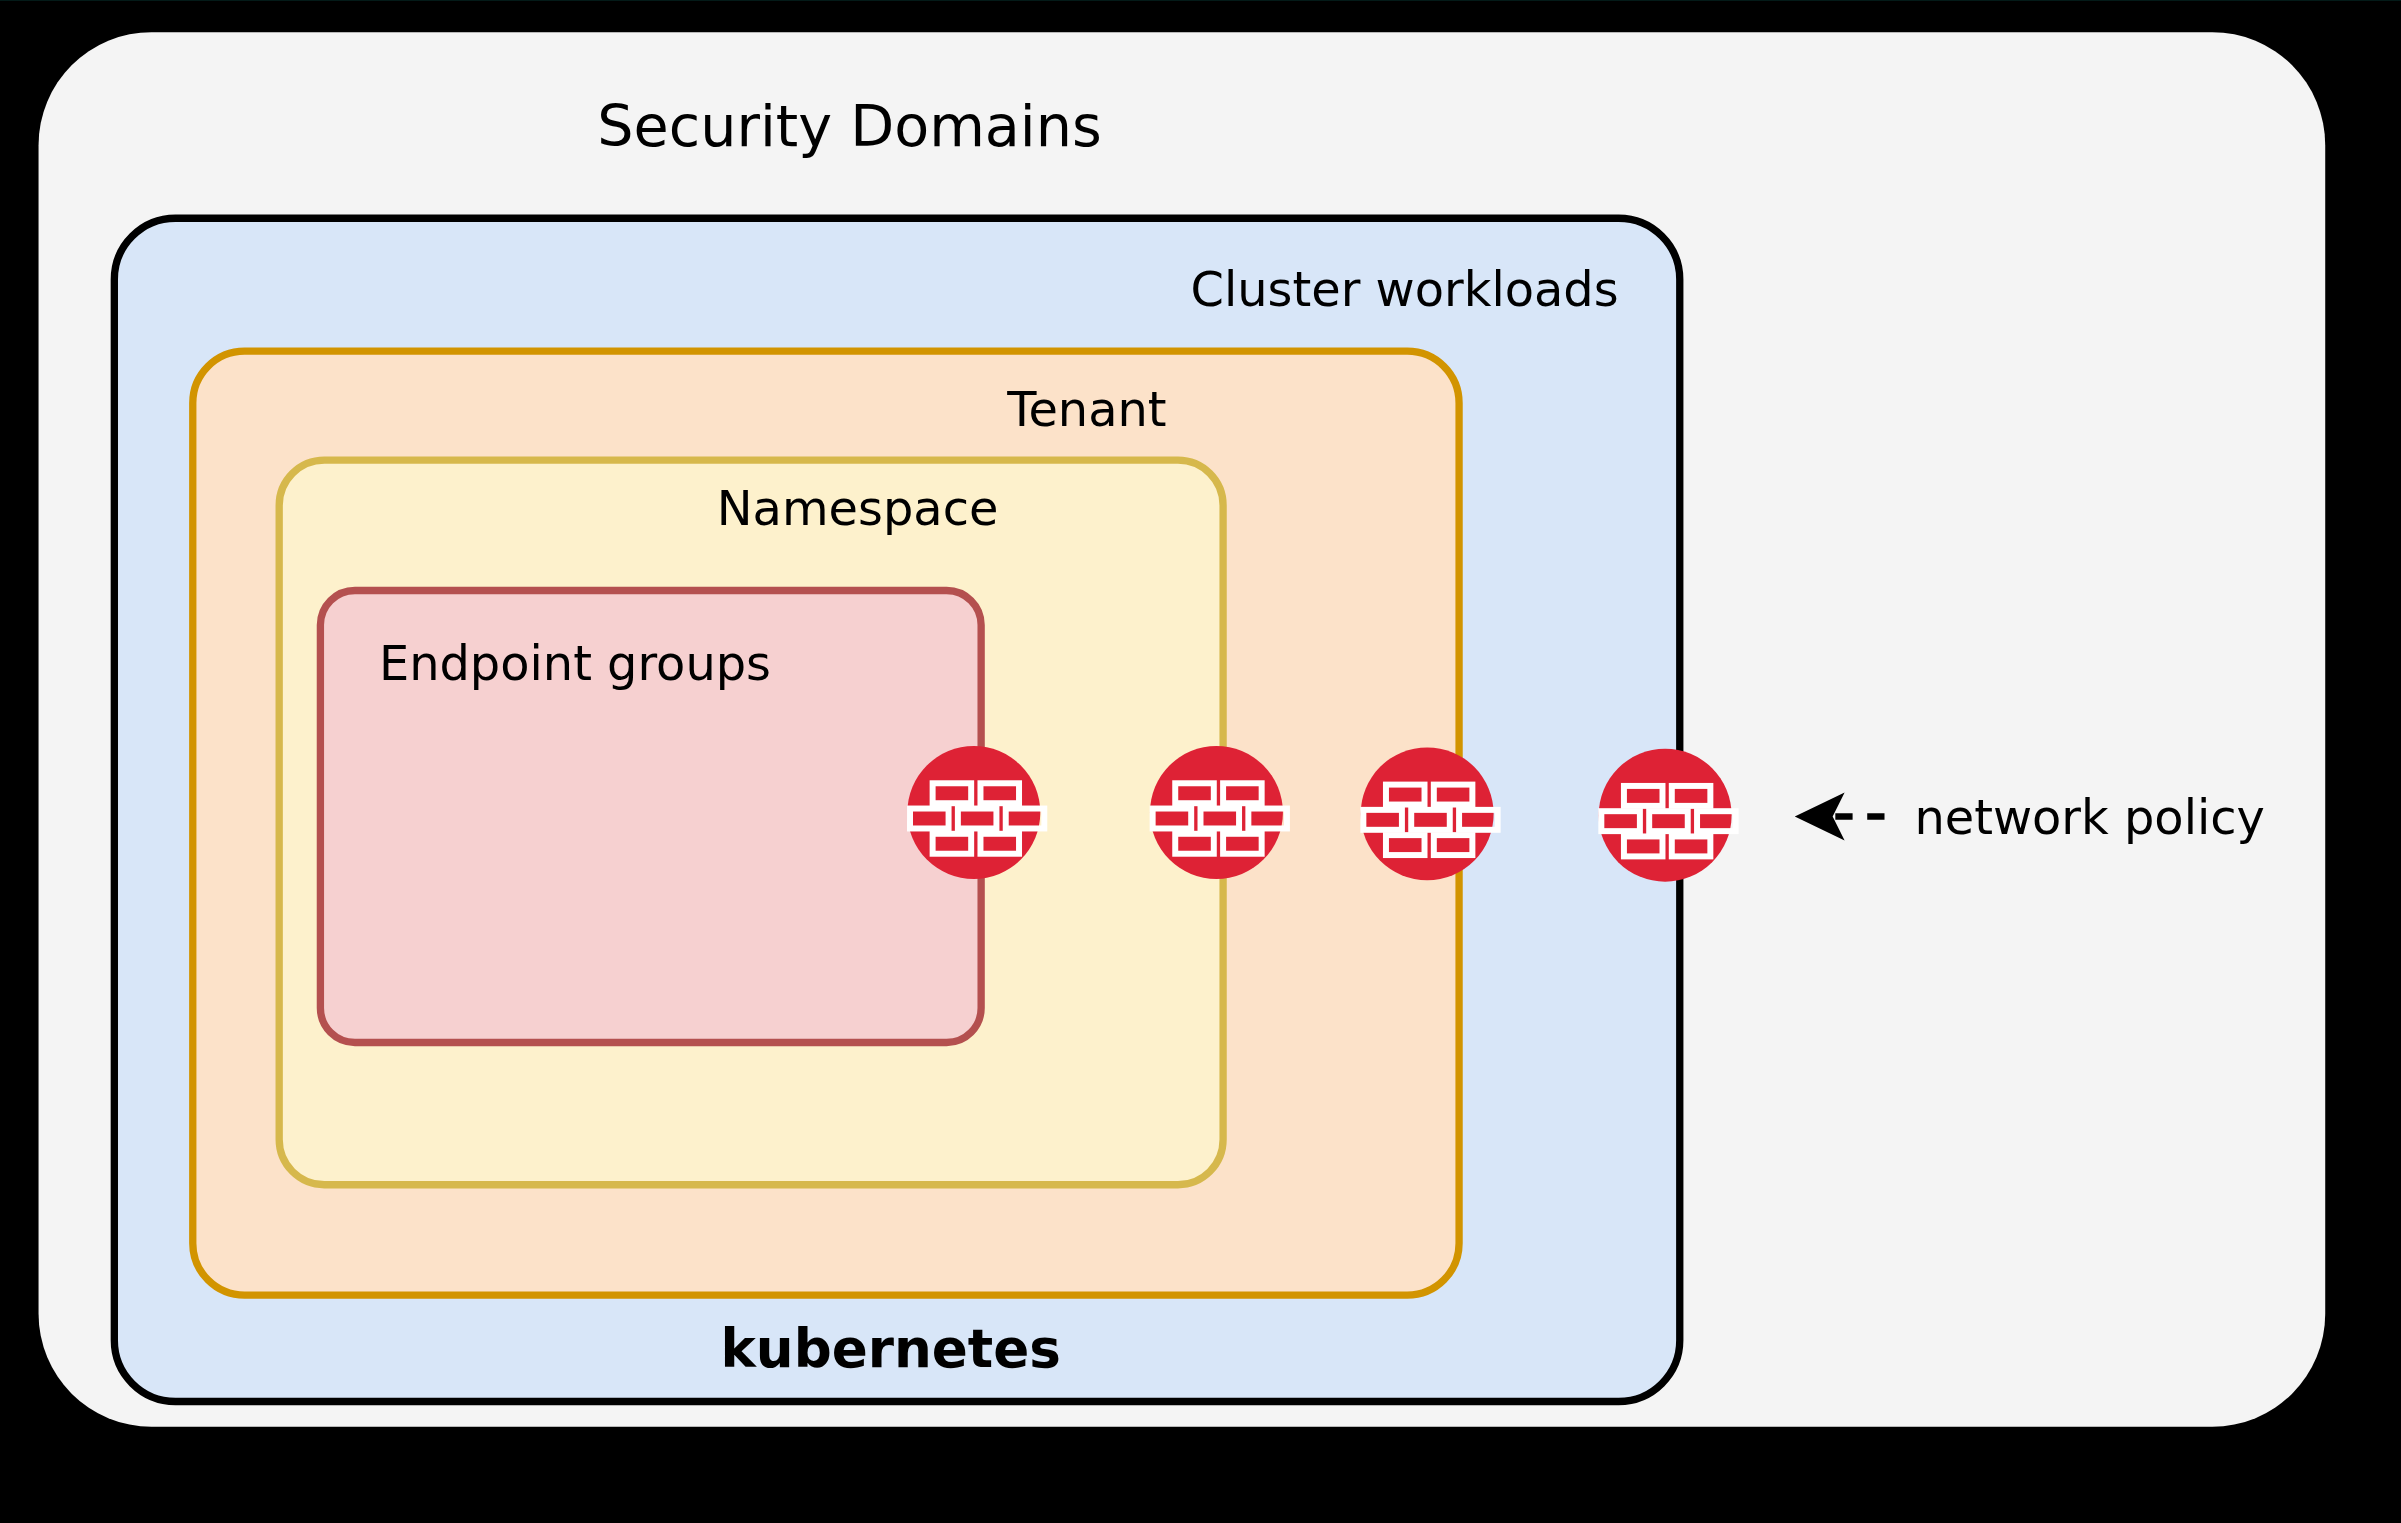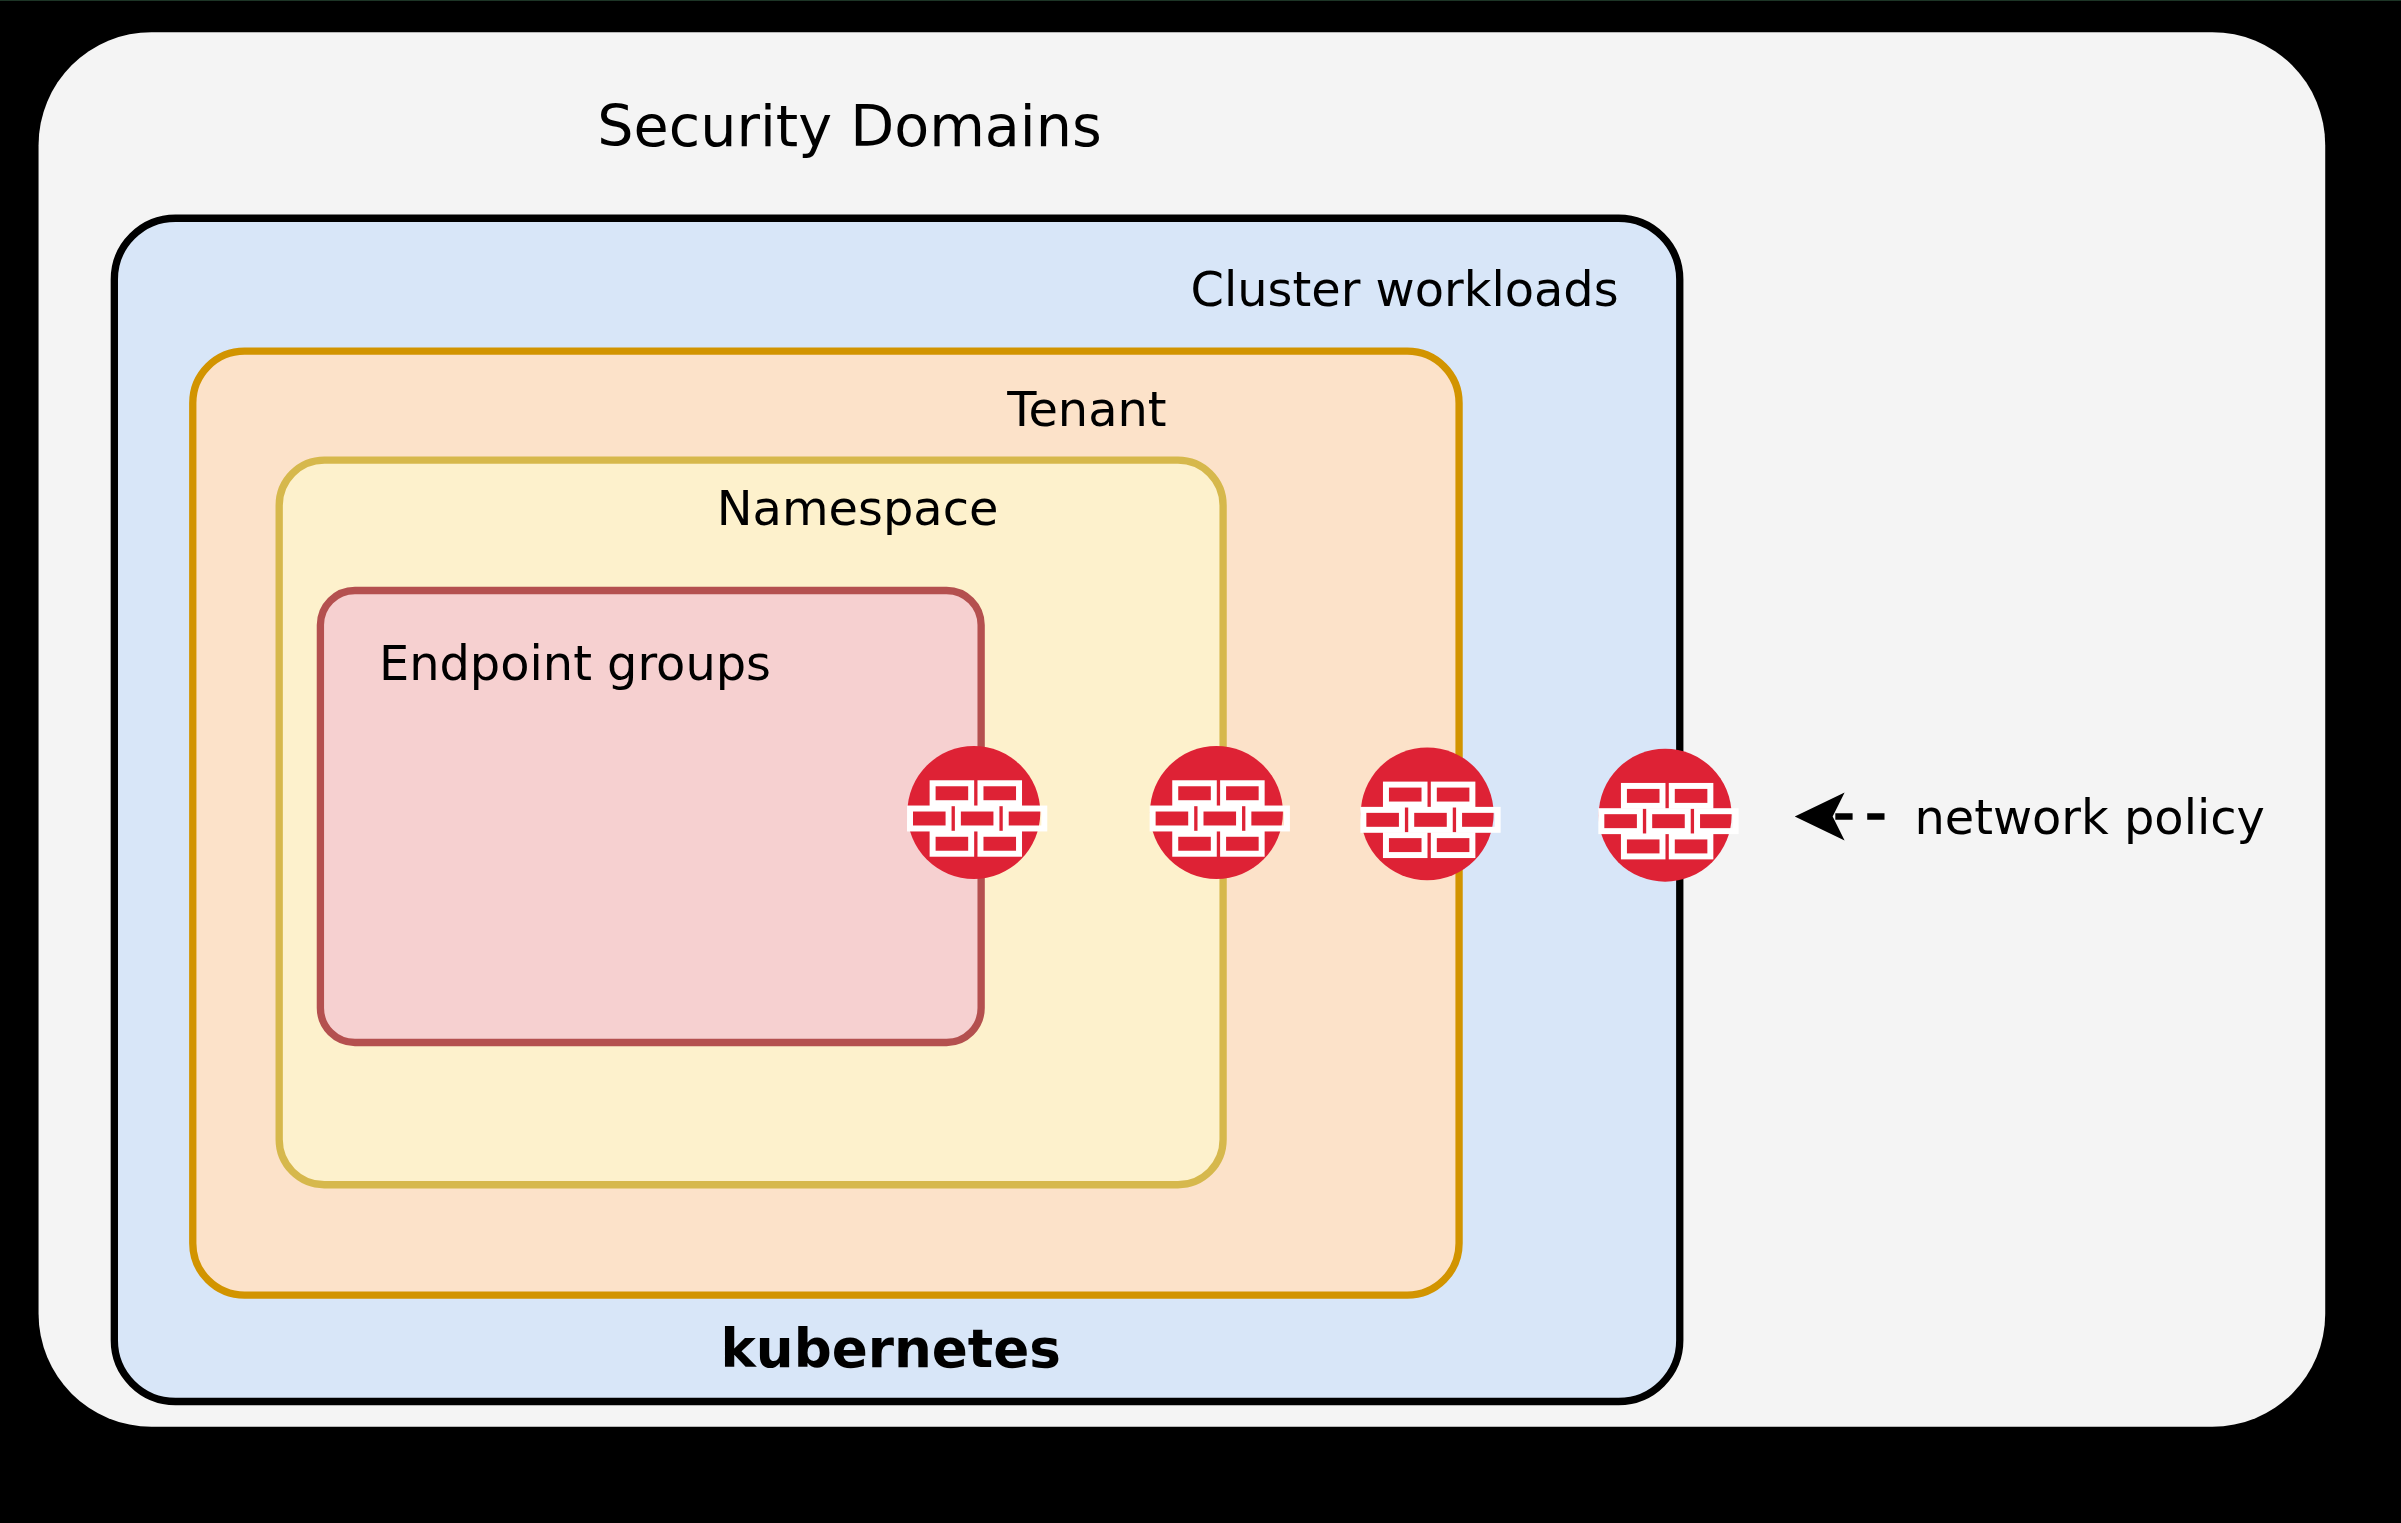--- a/index.html
+++ b/index.html
@@ -4,21 +4,21 @@
 <style>
   html, body {
     margin: 0;
     padding: 0;
     background: #000000;
   }
   #stage {
     position: relative;
     width: 2401px;
     height: 1524px;
-    background: #86efac;
+    background: #0f766e;
     overflow: hidden;
     font-family: "DejaVu Sans", sans-serif;
   }
   #diagram {
     position: absolute;
     left: 0;
     top: 0;
     width: 2401px;
     height: 1524px;
     display: block;

